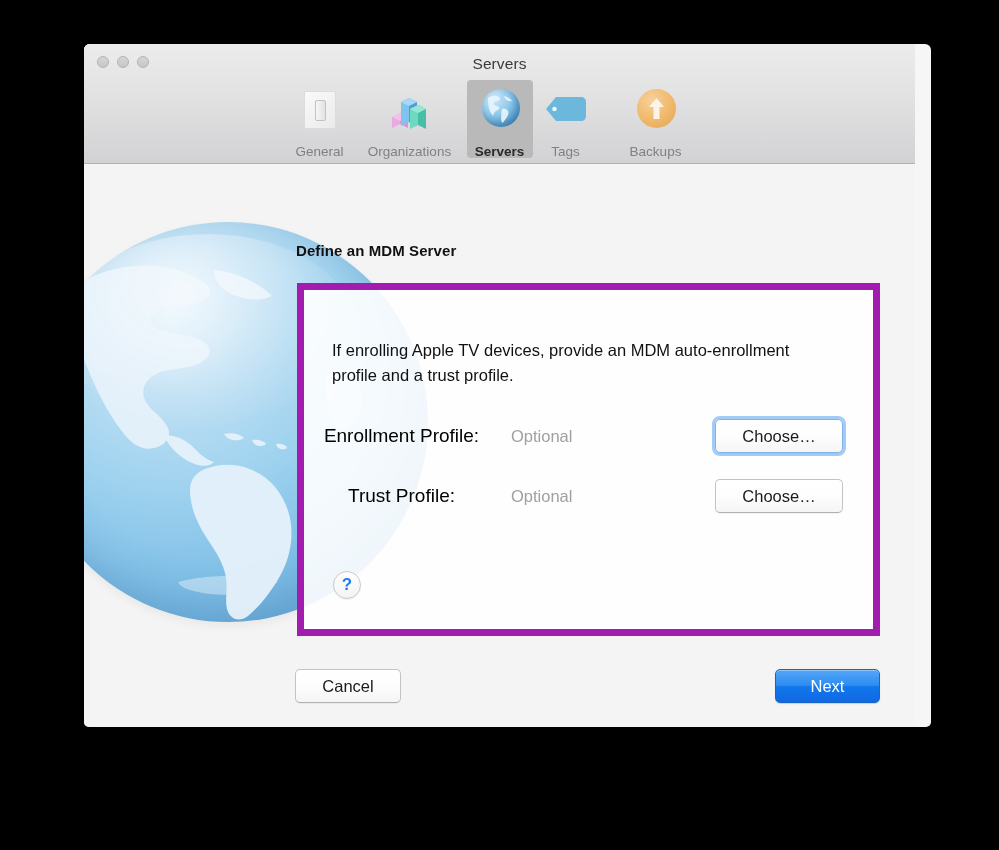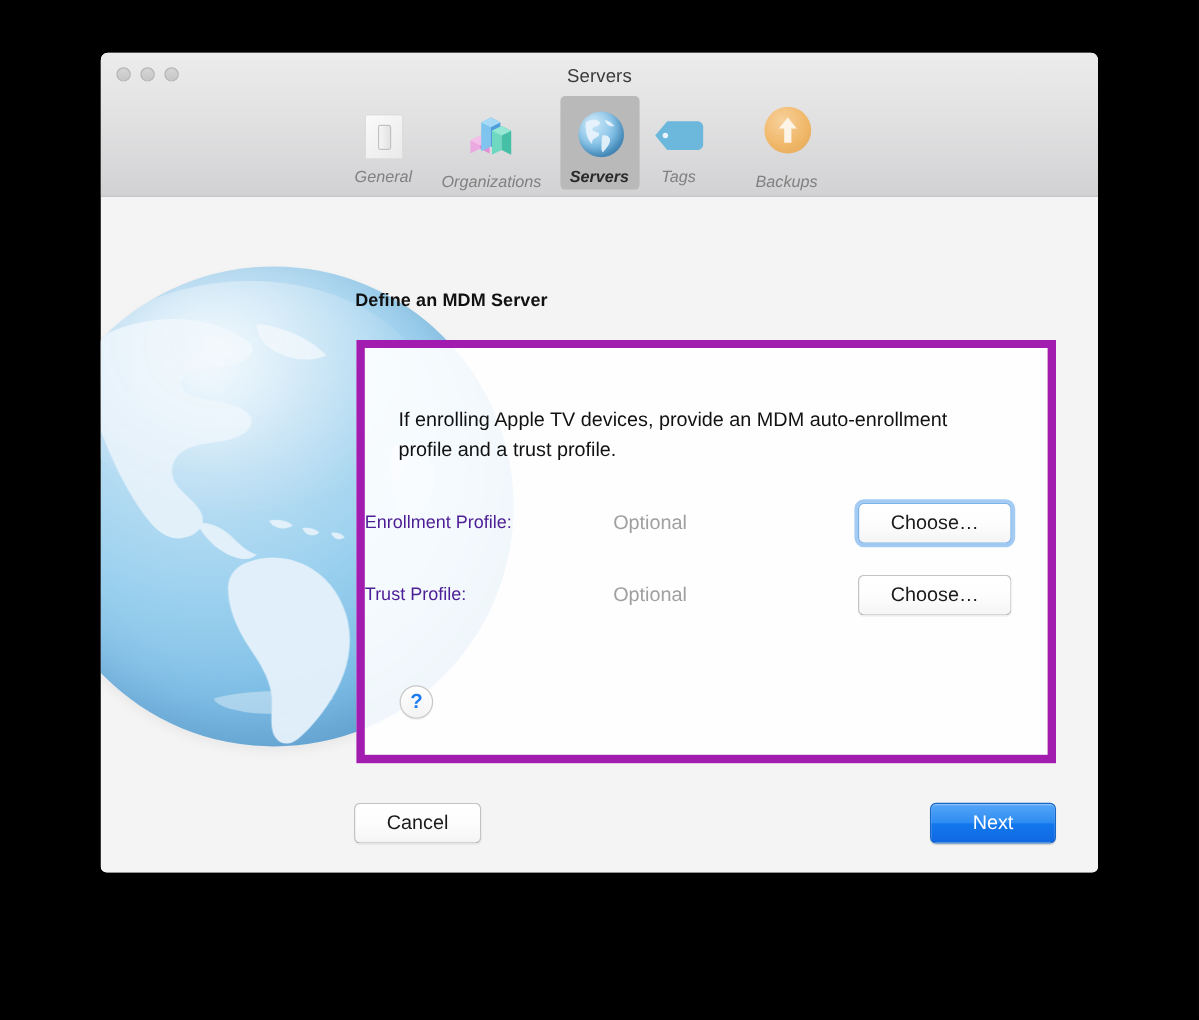--- a/index.html
+++ b/index.html
@@ -24,20 +24,21 @@
   #window {
     position: absolute;
     left: 84px;
     top: 44px;
     width: 831px;
     height: 683px;
     border-radius: 6px 6px 5px 5px;
     overflow: hidden;
     box-shadow: 0 10px 34px rgba(0,0,0,0.55);
     background: #f6f6f6;
+    padding-left: 16px;
   }
 
   
   #titlebar {
     position: absolute;
     left: 0; top: 0;
     width: 831px;
     height: 120px;
     background: linear-gradient(to bottom, #e9e9ea 0%, #e4e4e5 28%, #d6d6d8 72%, #cccce0 99%);
     background-color: #dededf;
@@ -88,26 +89,25 @@
     align-items: flex-start;
     z-index: 3;
   }
   .tb-item {
     position: relative;
     width: 66px;
     height: 78px;
     display: flex;
     flex-direction: column;
     align-items: center;
-    justify-content: center;
+    justify-content: space-between;
     padding-top: 6px;
     box-sizing: border-box;
     border-radius: 4px;
     cursor: default;
-    font-style: italic;
   }
   .tb-item.wide { width: 114px; gap: 20px; }
   .tb-item.selected {
     background: #b9b9b9;
   }
   .tb-icon {
     width: 48px; height: 48px;
     position: relative;
     display: block;
   }
@@ -244,23 +244,23 @@
   .field-row {
     position: absolute;
     left: 0;
     width: 100%;
     height: 36px;
   }
   .field-label {
     position: absolute;
     left: 0;
     width: 195px;
-    text-align: left;
-    font-size: 15px;
-    color: #4c1d95;
+    text-align: center;
+    font-size: 19px;
+    color: #000000;
     line-height: 36px;
   }
   .field-value {
     position: absolute;
     left: 207px;
     font-size: 16.5px;
     color: #a0a0a0;
     line-height: 36px;
   }
 

